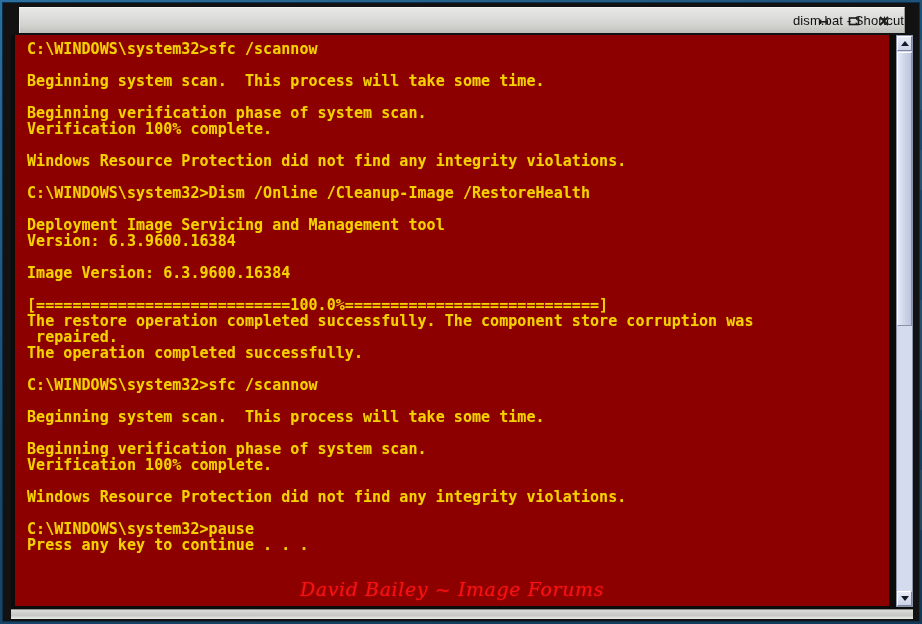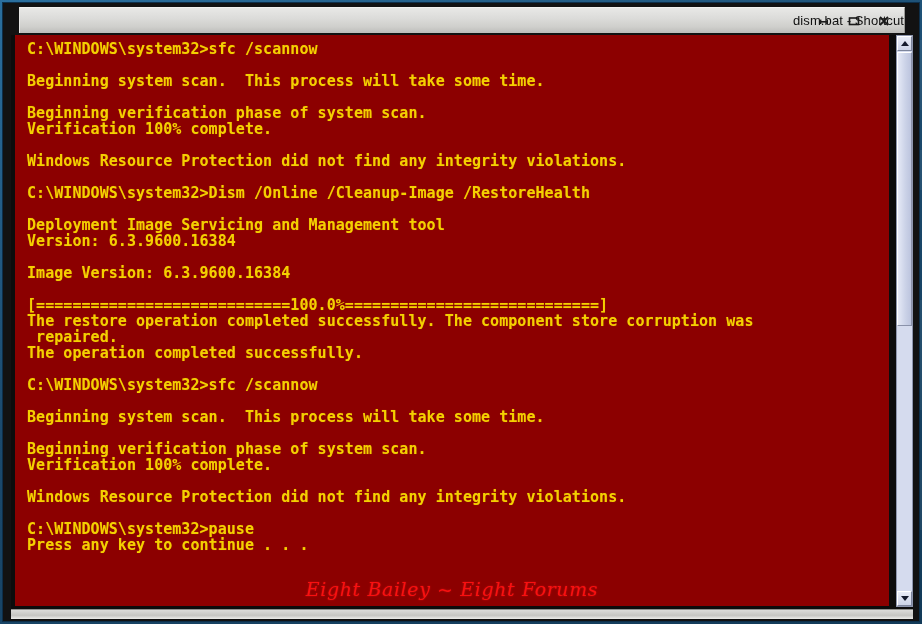--- a/index.html
+++ b/index.html
@@ -251,21 +251,21 @@
  
 Beginning system scan.  This process will take some time.
  
 Beginning verification phase of system scan.
 Verification 100% complete.
  
 Windows Resource Protection did not find any integrity violations.
  
 C:\WINDOWS\system32&gt;pause
 Press any key to continue . . .</div>
-      <div id="watermark" style="color: rgb(255, 17, 17);">Eight Bailey ~ Eight Forums</div>
+      <div id="watermark" style="color: rgb(255, 17, 17);">David Bailey ~ Image Forums</div>
     </div>
   </div>
 
   <div id="scrollbar">
     <div class="sb-btn" id="sb-up">
       <span class="sb-arrow"></span>
     </div>
     <div id="sb-thumb" style="height: 274px; top: 16px;"></div>
     <div class="sb-btn" id="sb-down">
       <span class="sb-arrow"></span>

